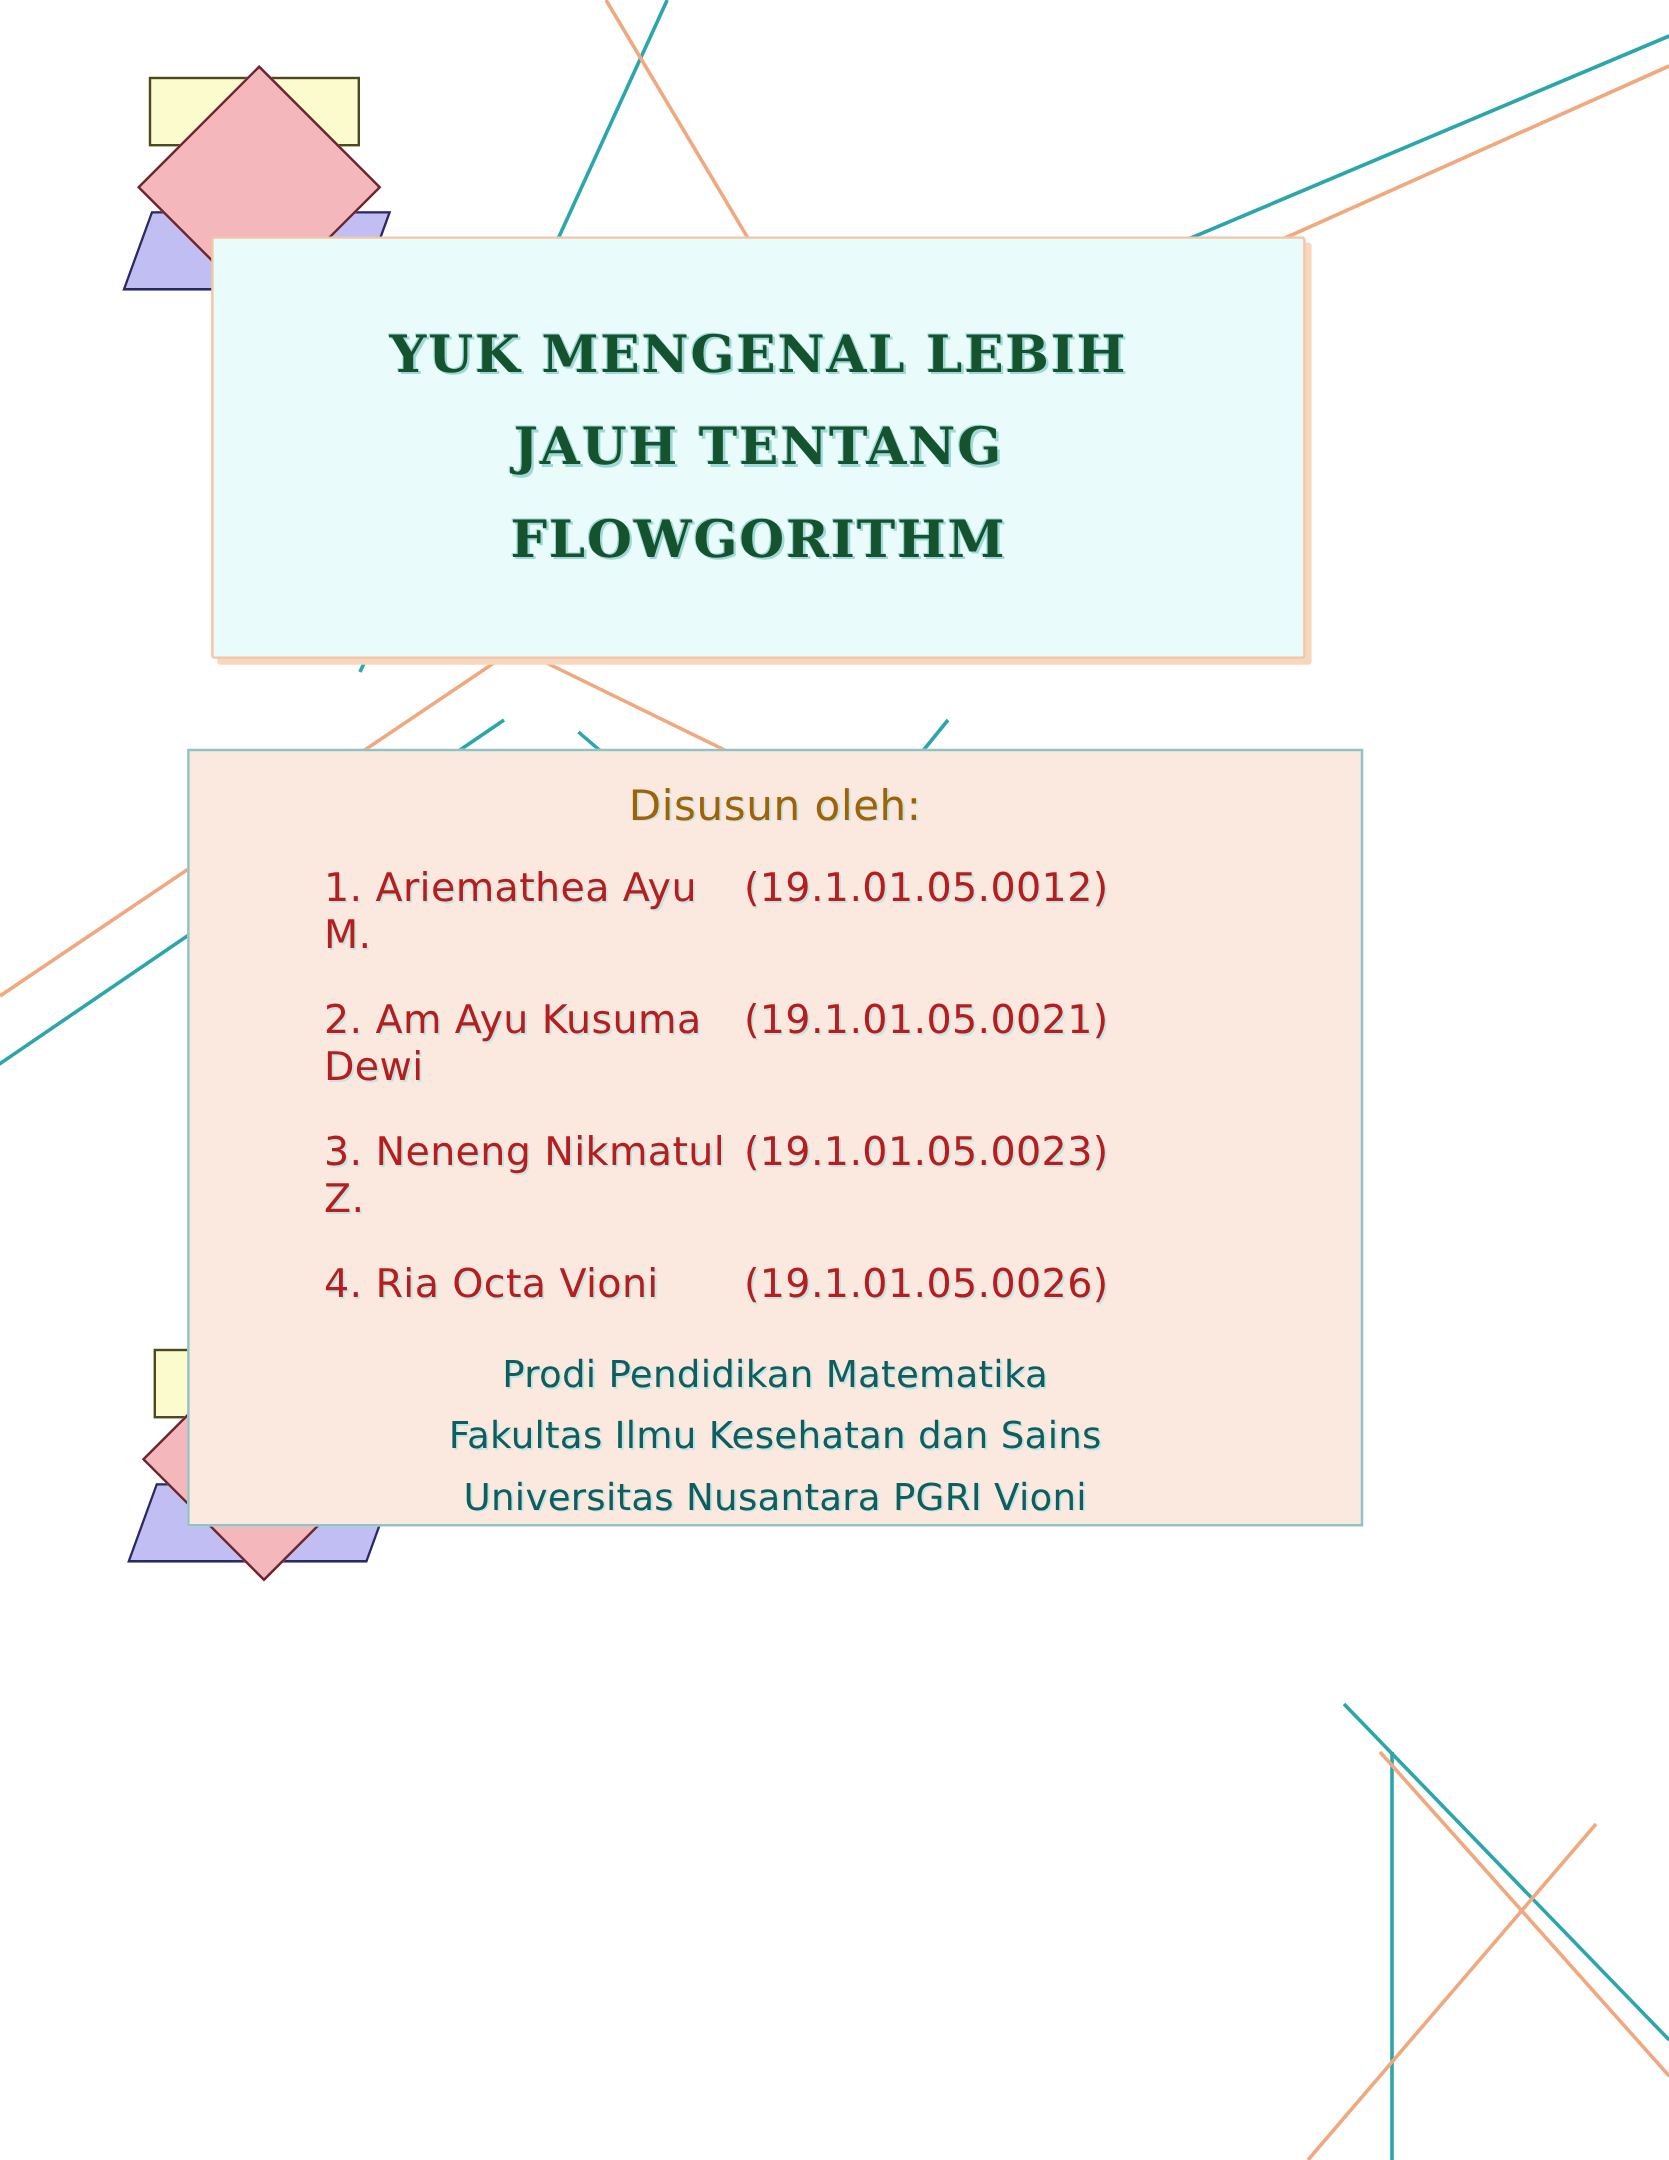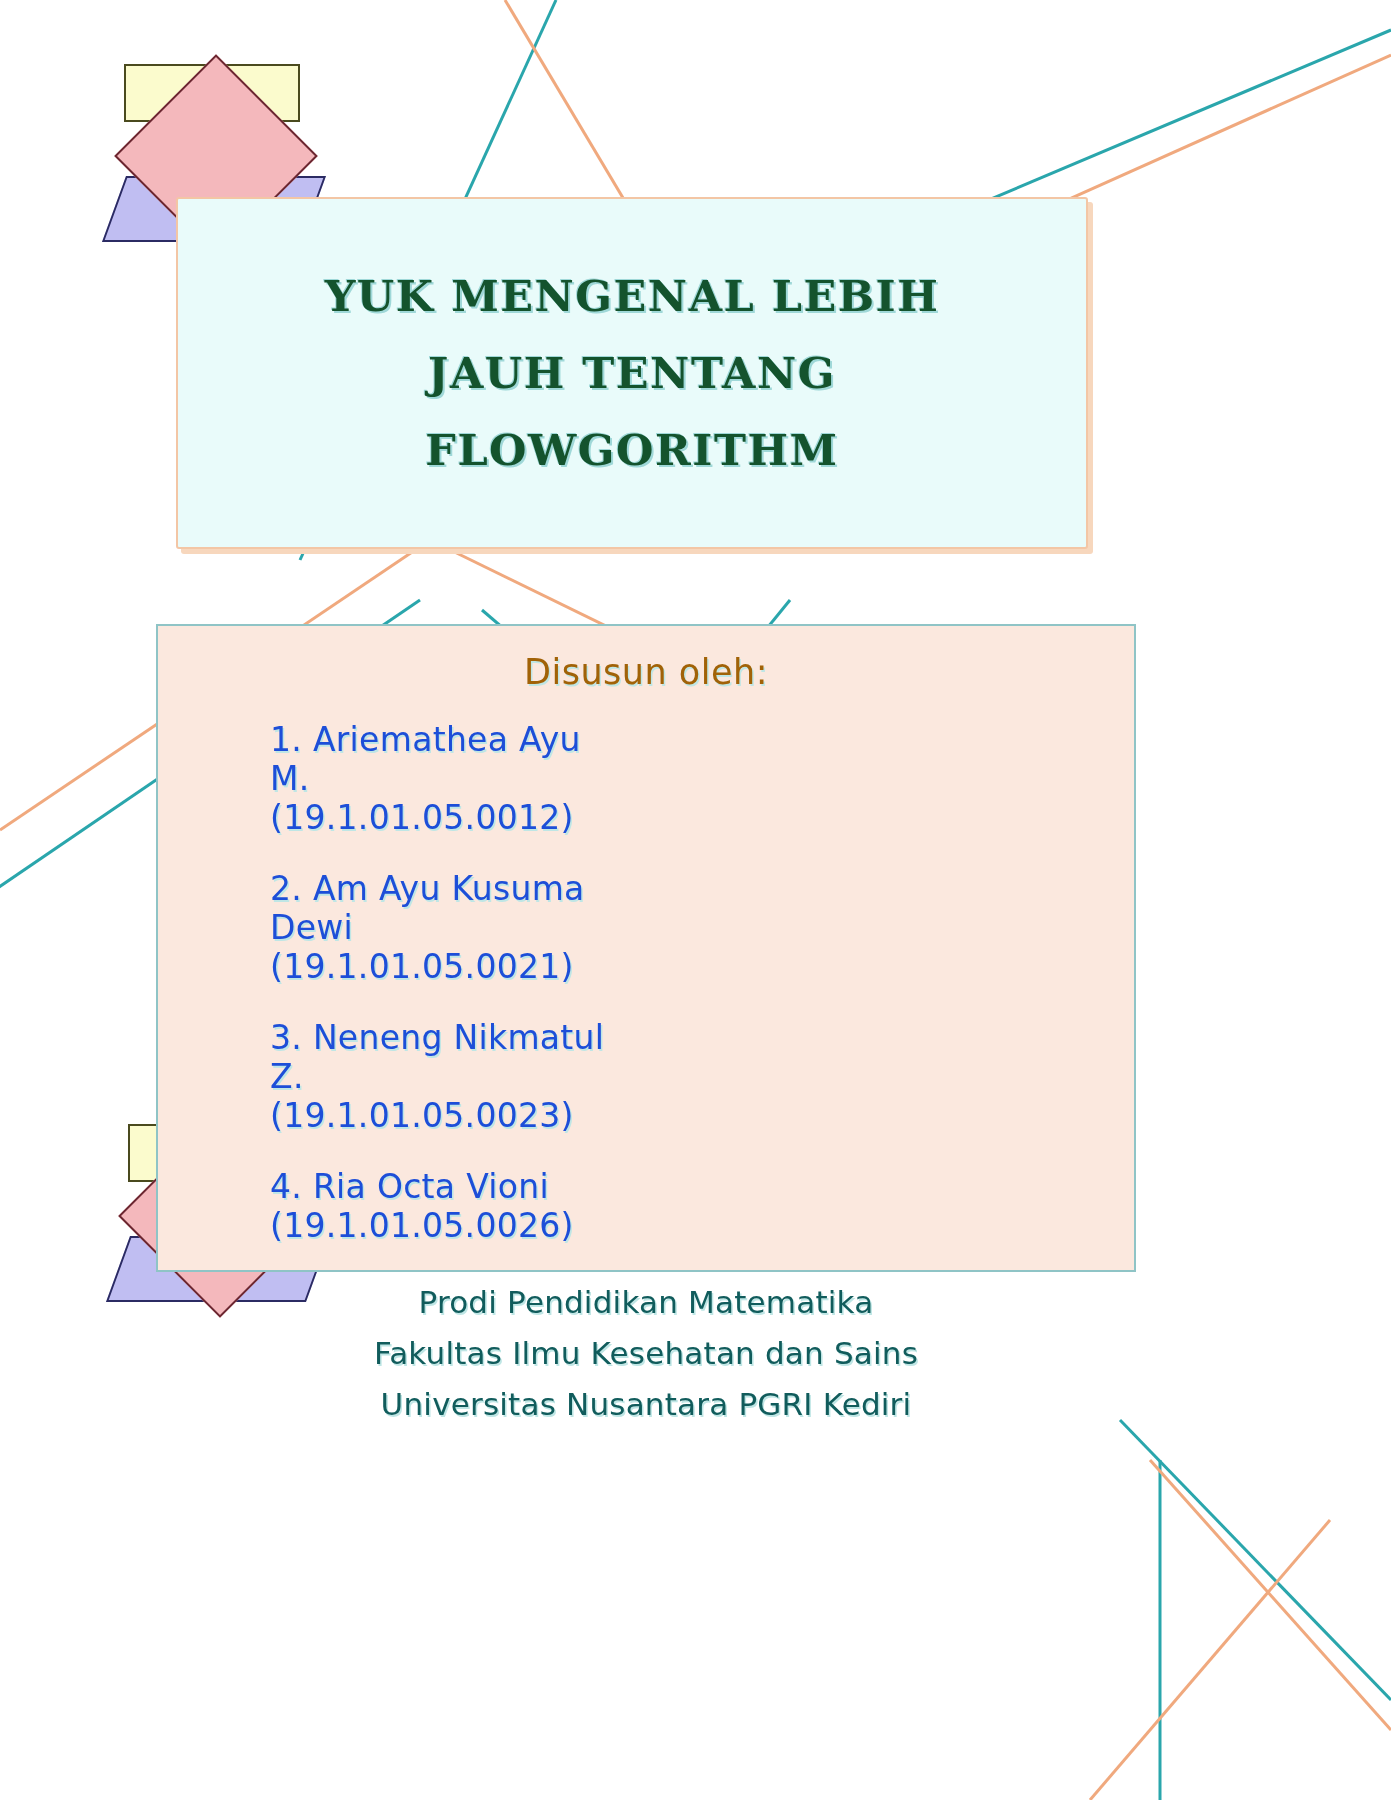--- a/index.html
+++ b/index.html
@@ -119,25 +119,24 @@
     font-size: 35px;
     color: #a16207;
     letter-spacing: 0.5px;
     text-shadow: 1.5px 1.5px 0 #bfe6e5;
     margin-bottom: 28px;
   }
   .author-row {
     display: flex;
     font-family: "DejaVu Sans", sans-serif;
     font-size: 33px;
-    color: #1d4ed8;
+    color: #b91c1c;
     text-shadow: 1.5px 1.5px 0 #bfe6e5;
     margin: 0 0 32px 0;
     padding-left: 112px;
-    flex-direction: column;
   }
   .author-name {
     width: 350px;
     letter-spacing: 0.3px;
   }
   .author-nim {
     letter-spacing: 0.3px;
   }
   #affiliation {
     text-align: center;
@@ -209,17 +208,17 @@
       <span class="author-nim">(19.1.01.05.0023)</span>
     </div>
     <div class="author-row">
       <span class="author-name">4. Ria Octa Vioni</span>
       <span class="author-nim">(19.1.01.05.0026)</span>
     </div>
 
     <div id="affiliation">
       <div>Prodi Pendidikan Matematika</div>
       <div>Fakultas Ilmu Kesehatan dan Sains</div>
-      <div>Universitas Nusantara PGRI Kediri</div>
+      <div>Universitas Nusantara PGRI Vioni</div>
     </div>
   </div>
 
 </div>
 
 </body></html>

